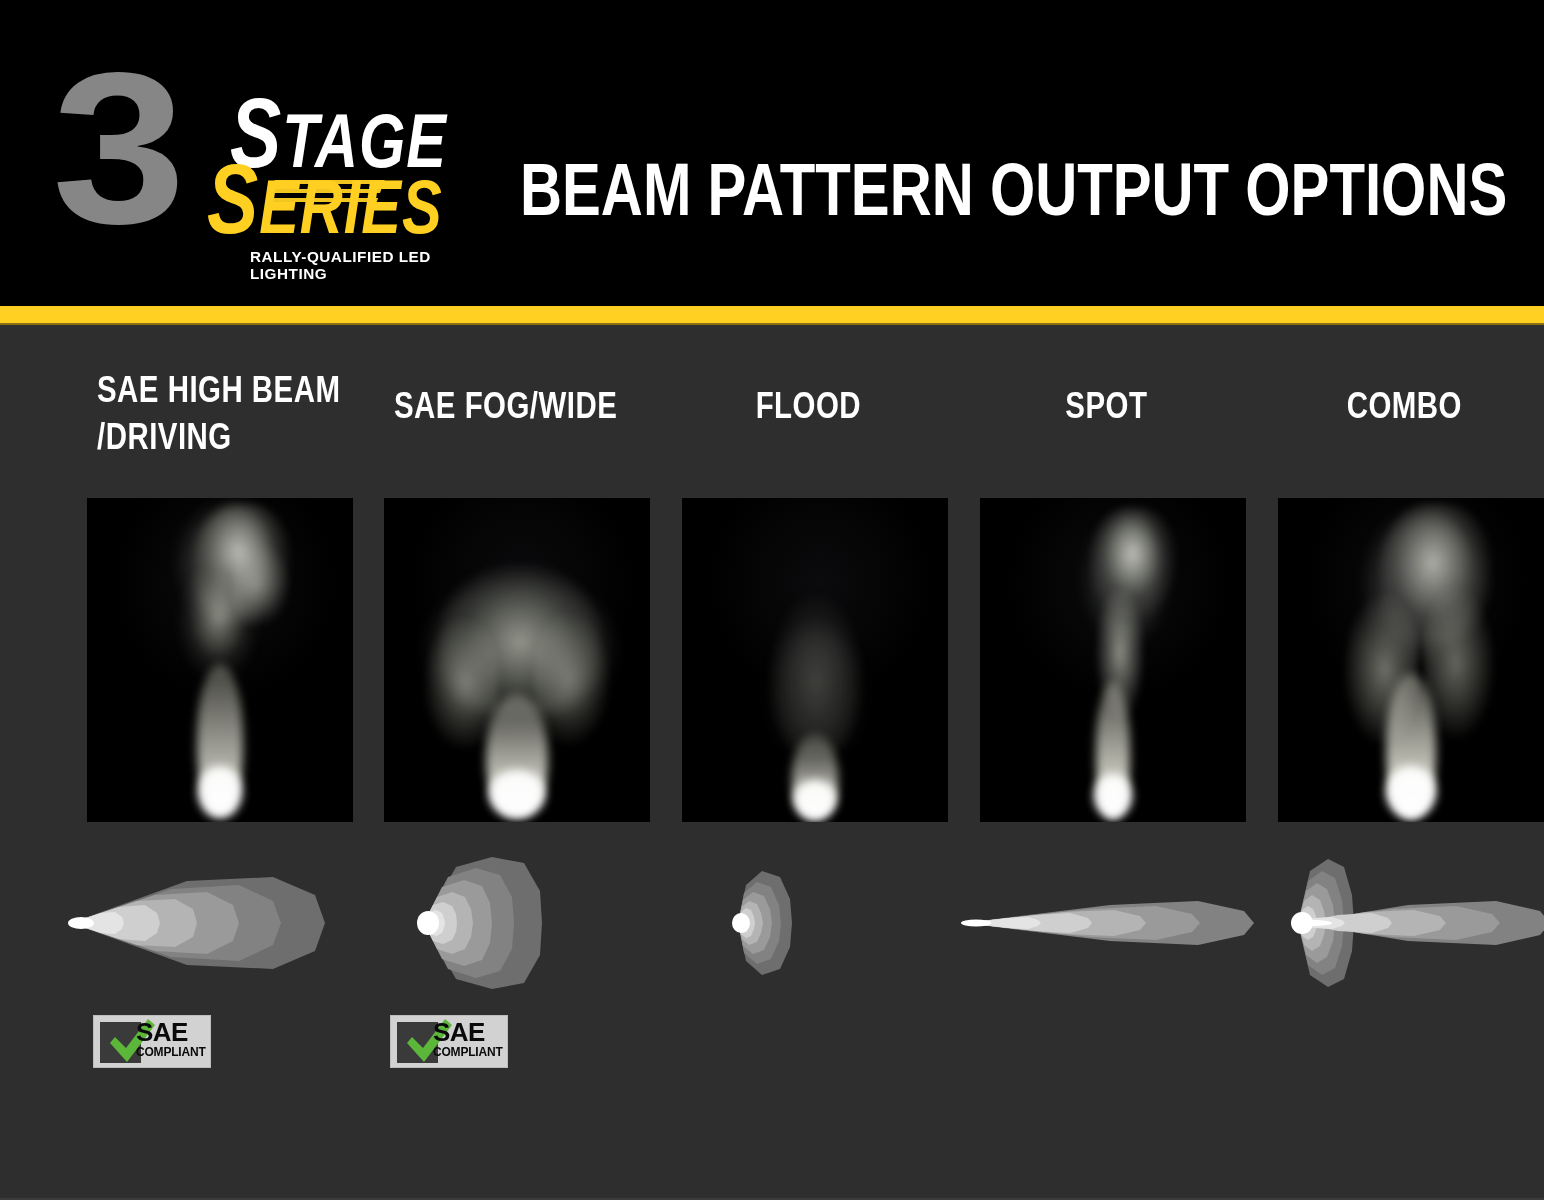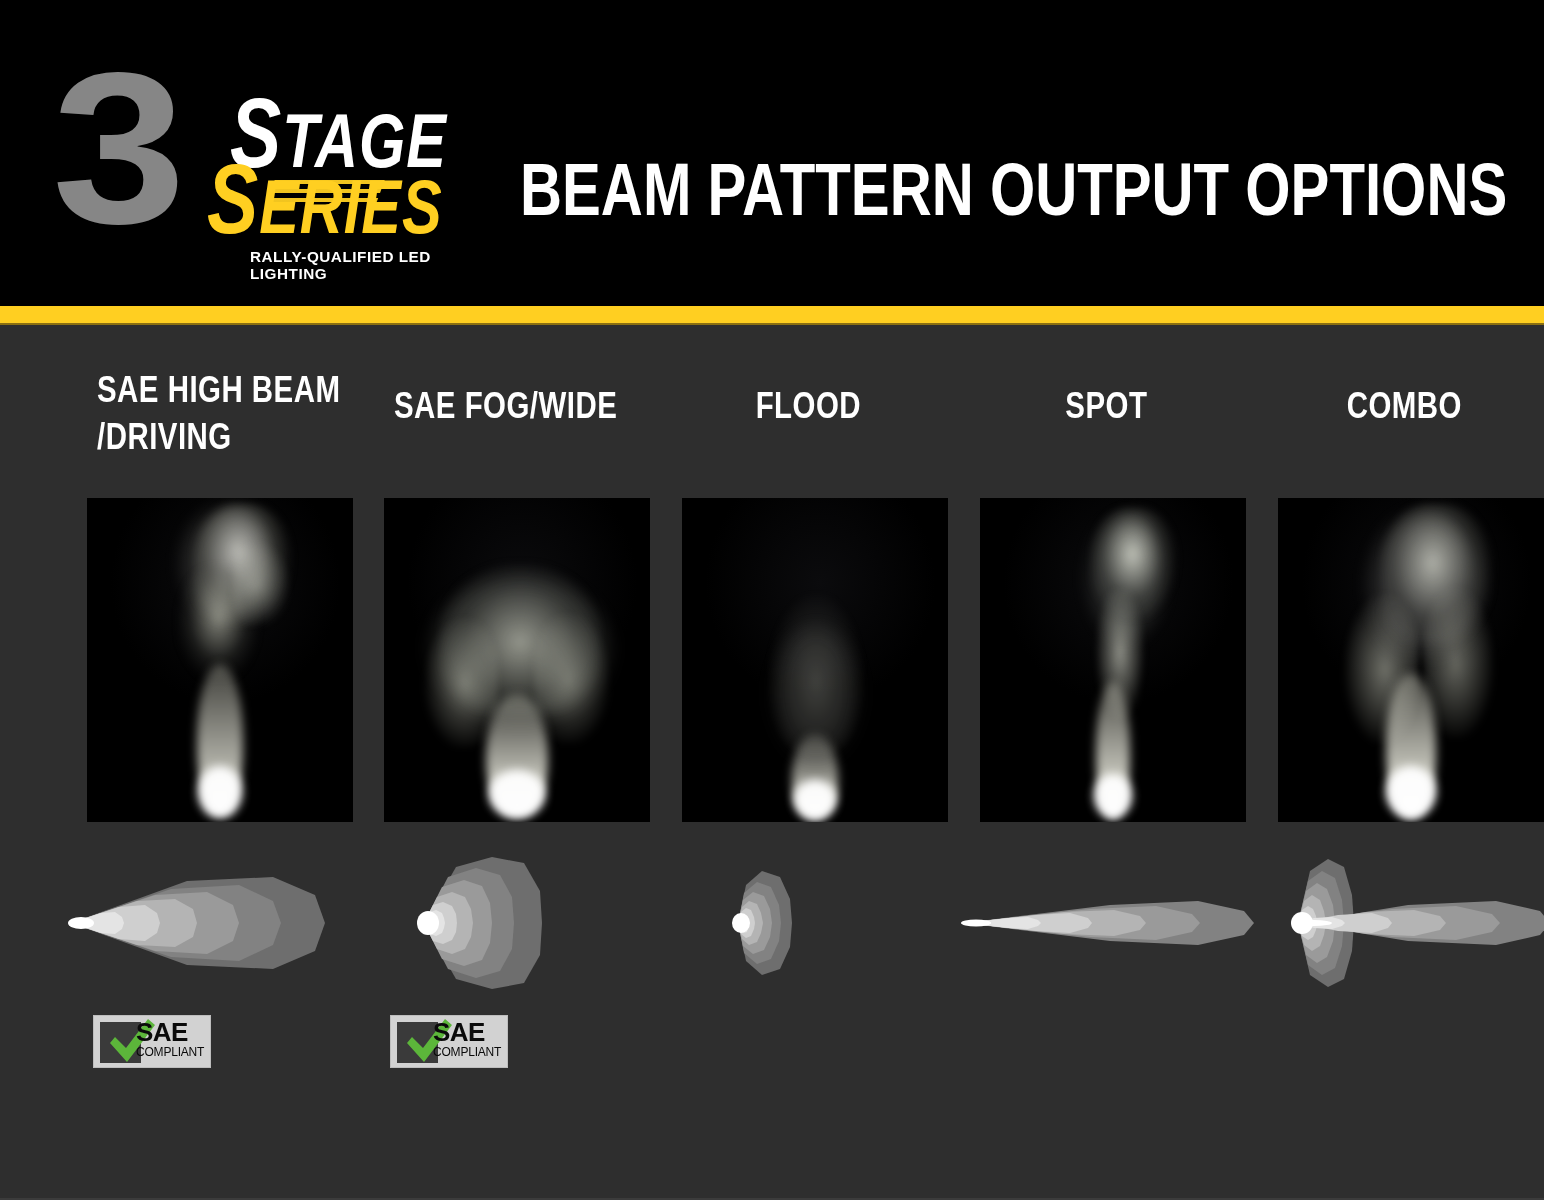--- a/index.html
+++ b/index.html
@@ -126,21 +126,21 @@
     position:absolute;left:10px;top:1px;width:54px;height:50px;
   }
   .sae-text{
     position:absolute;left:42px;top:3px;width:62px;
   }
   .sae-main{
     color:#0a0a0a;font-weight:bold;font-size:26px;line-height:27px;
     letter-spacing:-.5px;
   }
   .sae-sub{
-    color:#0a0a0a;font-weight:normal;font-size:12px;line-height:13px;
+    color:#0a0a0a;font-weight:bold;font-size:12px;line-height:13px;
     letter-spacing:-.2px;
   }
   .bottom-edge{
     position:absolute;left:0;bottom:0;width:1544px;height:2px;background:#3b3b3b;
   }
 </style>
 </head>
 <body>
 
 <div class="page">

